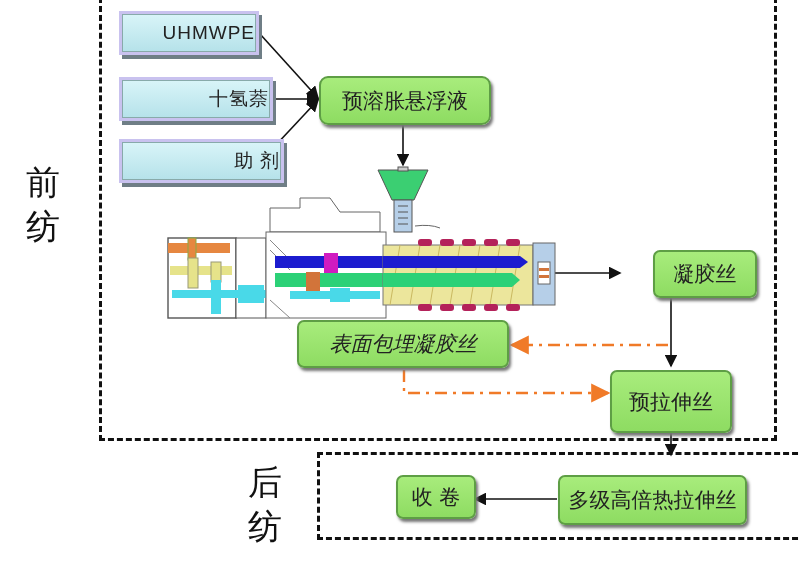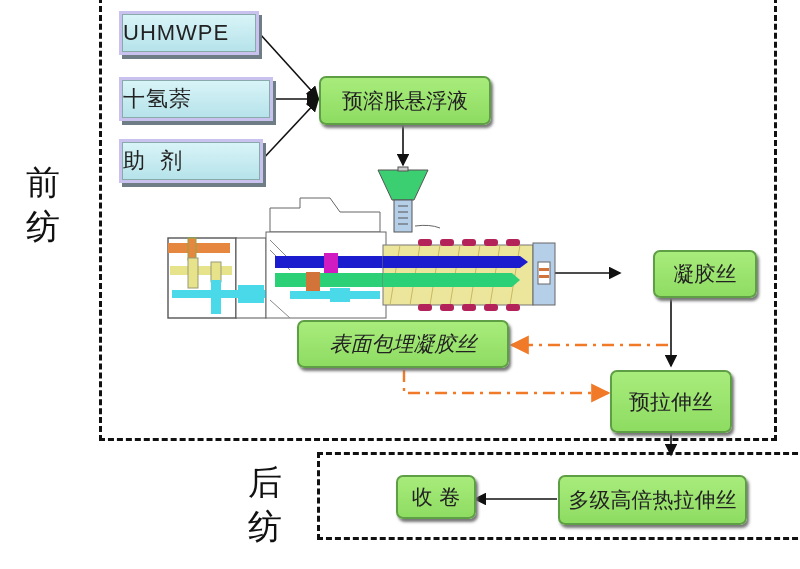--- a/index.html
+++ b/index.html
@@ -1,20 +1,20 @@
 <!DOCTYPE html>
 <html><head>
 <meta charset="utf-8">
 <style>
   html,body{margin:0;padding:0;background:#fff;}
   body{width:800px;height:569px;position:relative;overflow:hidden;font-family:"DejaVu Sans","Liberation Sans",sans-serif;}
   .dash{position:absolute;border:3px dashed #111;box-sizing:border-box;}
   .side{position:absolute;font-size:34px;line-height:44px;color:#111;font-family:"DejaVu Sans",sans-serif;}
   .inbox{position:absolute;background:linear-gradient(#d8f4f8,#b6e2ea);border:1px solid #8aa;box-sizing:border-box;
-    box-shadow:0 0 0 3px #c9c2ef,3px 4px 0 3px #6f7e86;font-size:22px;color:#222;display:flex;align-items:center;justify-content:flex-start;letter-spacing:1px;}
+    box-shadow:0 0 0 3px #c9c2ef,3px 4px 0 3px #6f7e86;font-size:19px;color:#222;display:flex;align-items:center;justify-content:flex-end;letter-spacing:1px;}
   .gbox{position:absolute;background:linear-gradient(#a8ec7c,#8edc62);border:2px solid #5e9e45;border-radius:7px;box-sizing:border-box;
     box-shadow:2px 3px 3px #777;font-size:21px;color:#222;display:flex;align-items:center;justify-content:center;font-family:"DejaVu Serif",serif;}
   svg{position:absolute;left:0;top:0;}
 </style>
 </head>
 <body>
 
 <div class="dash" style="left:99px;top:-3px;width:678px;height:444px;"></div>
 <div class="dash" style="left:317px;top:452px;width:490px;height:88px;"></div>
 
@@ -104,25 +104,25 @@
     <rect x="539" y="275" width="10" height="3" fill="#d2743a"></rect>
   </g>
 </svg>
 
 <div class="inbox" style="left:122px;top:14px;width:134px;height:38px;font-family:'Liberation Sans',sans-serif;">
   <span>UHMWPE</span>
 </div>
 <div class="inbox" style="left:122px;top:80px;width:148px;height:38px;font-family:'DejaVu Serif',serif;">
   <span>十氢萘</span>
 </div>
-<div class="inbox" style="left:122px;top:142px;width:138px;height:38px;font-family:Liberation Mono, monospace;">
+<div class="inbox" style="left:122px;top:142px;width:159px;height:38px;font-family:Liberation Serif, serif;">
   <span>助 剂</span>
 </div>
 
-<div class="gbox" style="left:319px;top:76px;width:172px;height:49px;">
+<div class="gbox" style="left:319px;top:76px;width:172px;height:49px;border-radius:9px;">
   <span>预溶胀悬浮液</span>
 </div>
 <div class="gbox" style="left:653px;top:250px;width:104px;height:48px;">
   <span>凝胶丝</span>
 </div>
 <div class="gbox" style="left:297px;top:320px;width:212px;height:48px;font-style:italic;">
   <span>表面包埋凝胶丝</span>
 </div>
 <div class="gbox" style="left:610px;top:370px;width:122px;height:63px;">
   <span>预拉伸丝</span>

